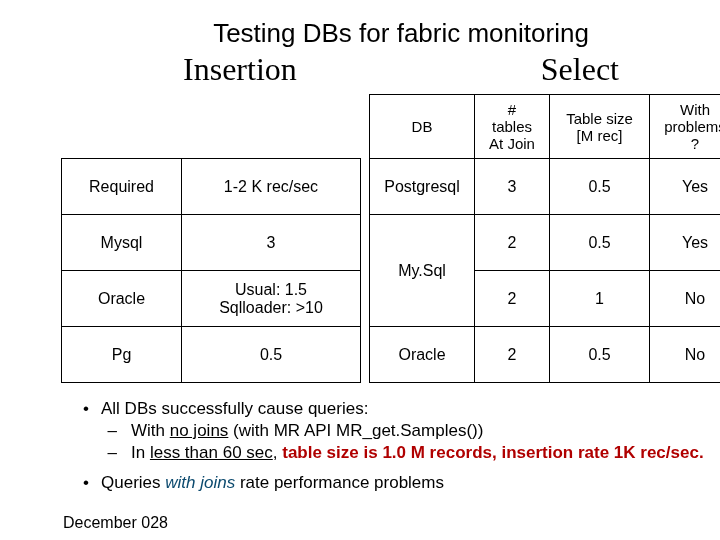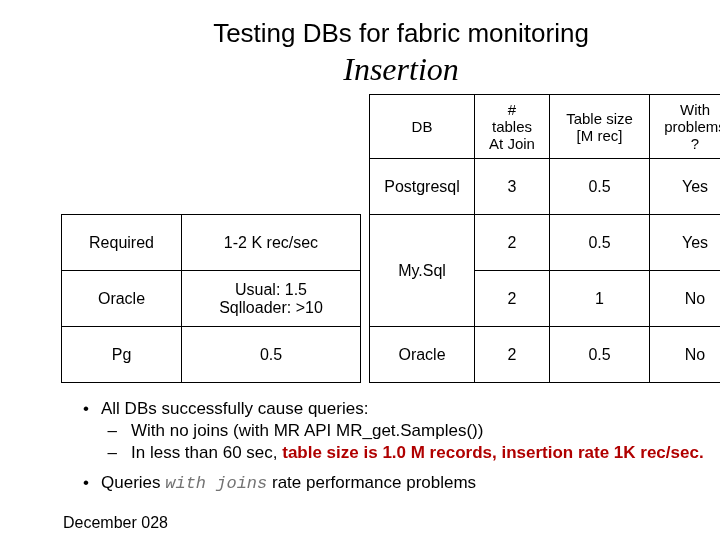--- a/index.html
+++ b/index.html
@@ -27,21 +27,20 @@
     margin: 6px 0 2px 0;
     font-weight: normal;
   }
   .subtitles {
     display: flex;
     justify-content: space-around;
     margin-bottom: 6px;
   }
   .subtitles span {
     font-size: 32px;
-    font-style: italic;
     font-family: "Times New Roman", Times, serif;
   }
   .tables-row {
     display: flex;
     flex-direction: row;
     gap: 8px;
     align-items: flex-end;
   }
   table {
     border-collapse: collapse;
@@ -72,22 +71,22 @@
     padding-right: 12px;
     box-sizing: border-box;
   }
   .dash2 {
     width: 70px;
     text-align: right;
     padding-right: 14px;
     box-sizing: border-box;
   }
   .bul-text { flex: 1; }
-  .uline { }
-  .red-italic { color: #737373; font-style: italic; font-family: Liberation Mono, monospace; }
+  .uline { text-decoration: underline; }
+  .red-italic { color: #0c4a6e; font-style: italic; }
   .red { color: #b00000; font-weight: bold; }
   .footer {
     position: absolute;
     left: 0;
     bottom: 8px;
     width: 720px;
     display: flex;
     padding: 0 22px 0 22px;
     box-sizing: border-box;
     font-size: 16px;
@@ -96,29 +95,34 @@
 </style>
 </head>
 <body>
 
 <div class="slide">
 
   <div class="title">Testing DBs for fabric monitoring</div>
 
   <div class="subtitles">
     <span>Insertion</span>
+    <span>Select</span>
   </div>
 
   <div class="tables-row">
 
     <table class="left-table" style="width:300px;">
       <tbody>
           <tr>
         <th style="width:120px;">Required</th>
         <th>1-2 K rec/sec</th>
+      </tr>
+      <tr>
+        <td>Mysql</td>
+        <td>3</td>
       </tr>
       <tr>
         <td>Oracle</td>
         <td>
           <div>Usual: 1.5</div>
           <div>Sqlloader: &gt;10</div>
         </td>
       </tr>
       <tr>
         <td>Pg</td>

